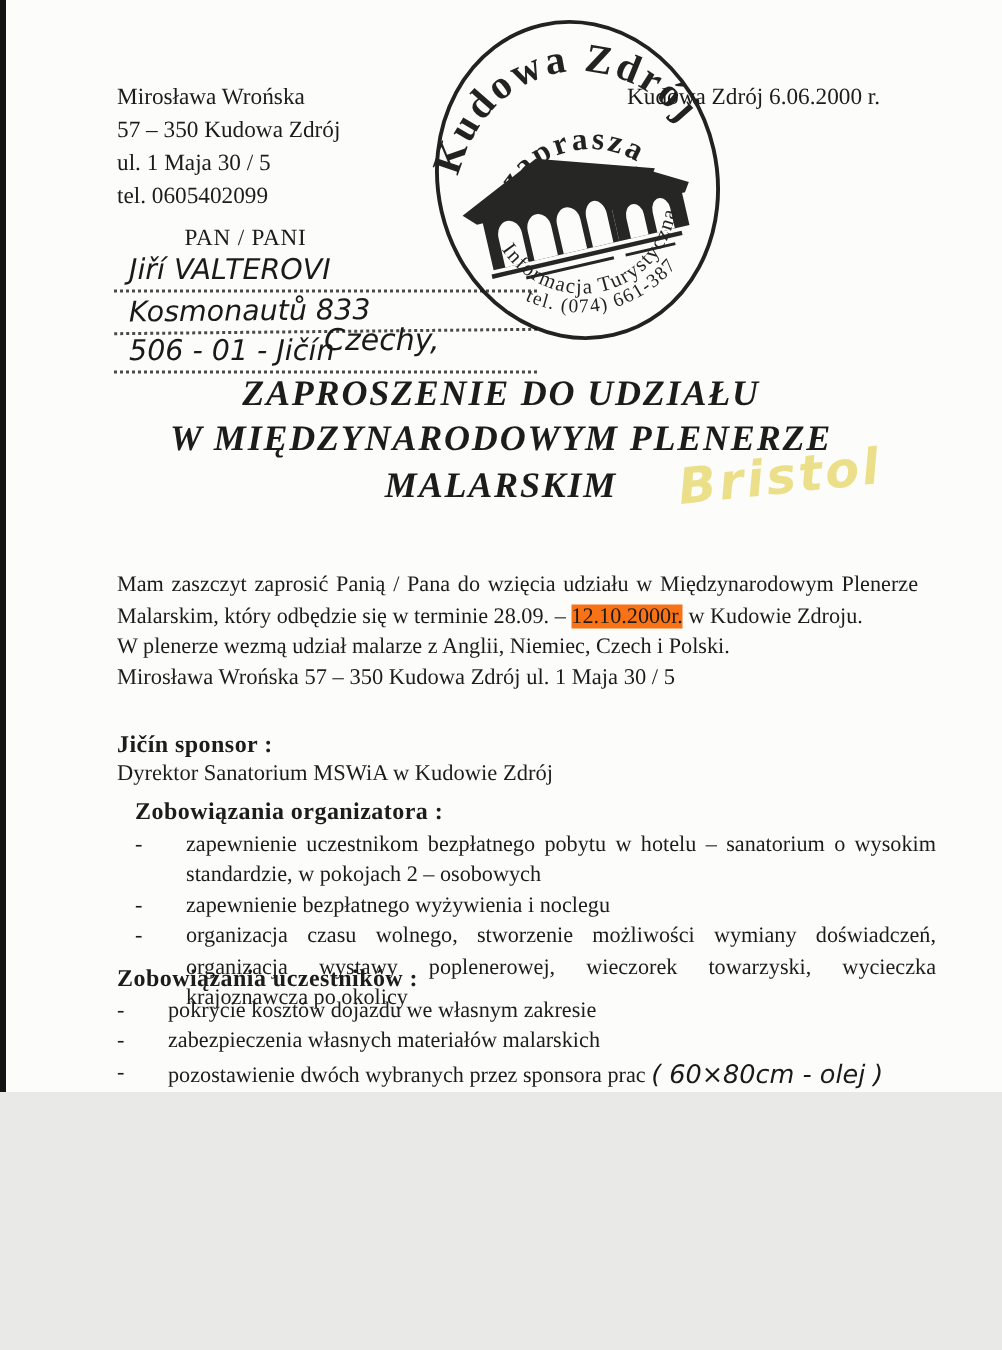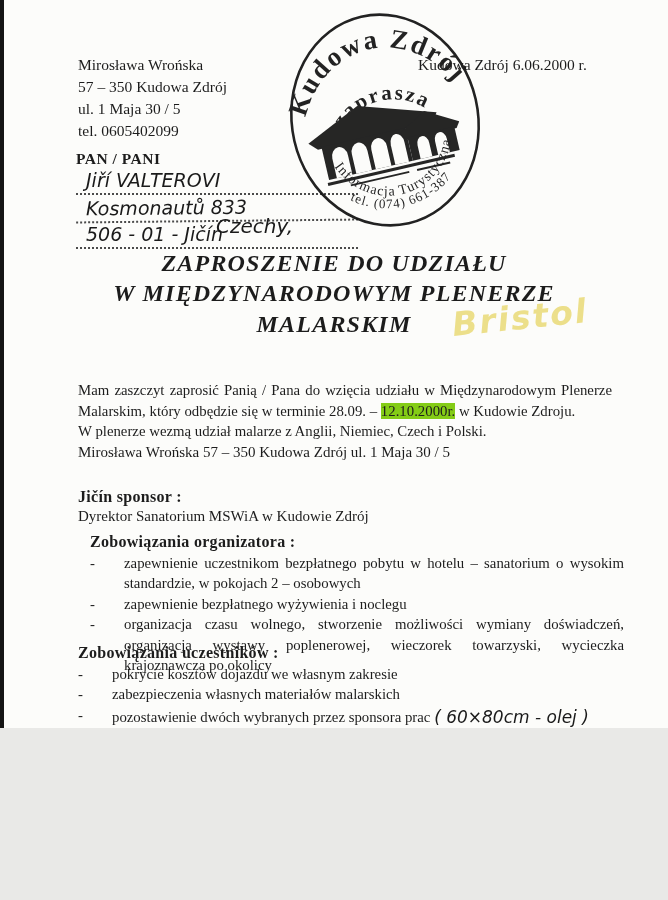--- a/index.html
+++ b/index.html
@@ -17,37 +17,37 @@
   
   .stamp{position:absolute;left:281px;top:6px;width:208px;height:228px;
     transform:rotate(-13deg);z-index:2;opacity:.92;}
   .stamp svg{width:100%;height:100%;}
   .st-big{font-family:"Liberation Serif",serif;font-weight:bold;font-size:27px;letter-spacing:2px;fill:#101010;}
   .st-mid{font-family:"Liberation Serif",serif;font-weight:bold;font-size:21px;letter-spacing:2px;fill:#101010;}
   .st-small{font-family:"Liberation Serif",serif;font-size:14px;letter-spacing:1px;fill:#101010;}
   .st-tel{font-family:"Liberation Serif",serif;font-size:13px;letter-spacing:1px;fill:#101010;}
   
   .recipient{position:absolute;left:76px;top:150px;width:290px;}
-  .recipient .label{font-weight:bold;font-size:15.5px;letter-spacing:.5px;}
+  .recipient .label{font-weight:normal;font-size:15.5px;letter-spacing:.5px;margin-left:47px;}
   .hand{font-family:"DejaVu Sans",sans-serif;font-style:italic;color:#1a1a1a;}
   .addr-line{border-bottom:2px dotted #4a4a4a;width:272px;padding:0 0 0 10px;
     font-size:19px;height:25px;line-height:25px;white-space:nowrap;}
   .addr-line.l2{transform:rotate(-.6deg);}
   .country{position:absolute;left:140px;top:64px;font-size:20px;}
   .recipient-wrap{position:relative;}
   
   .titleblock{position:absolute;left:60px;top:250px;width:548px;text-align:center;}
   .titleblock .t{font-weight:bold;font-style:italic;font-size:24px;letter-spacing:1.2px;line-height:1.1;margin-bottom:4px;}
   .titleblock .sub{font-weight:bold;font-size:13.5px;letter-spacing:.4px;margin-top:5px;}
   .bristol{position:absolute;left:452px;top:298px;font-size:33px;color:#ecdf8a;
     transform:rotate(-6deg);letter-spacing:2px;z-index:1;font-weight:bold;}
   
   .bodytext{position:absolute;left:78px;top:380px;width:534px;font-size:14.8px;
     line-height:1.4;text-align:justify;}
-  .hl{background:#84cc16;}
+  .hl{background:#f97316;}
   
   .sec{position:absolute;left:78px;width:534px;}
   .sec .h{font-weight:bold;font-size:16px;letter-spacing:.3px;margin-bottom:2px;}
   .sec .txt{font-size:15px;}
   
   .li{display:flex;font-size:14.8px;line-height:1.38;}
   .li .dash{width:34px;flex:0 0 34px;}
   .li .litext{flex:1;text-align:justify;}
   .note-hand{font-size:17px;white-space:nowrap;position:relative;top:1px;}
   .hand07{font-size:19px;font-weight:bold;padding:0 4px;}

